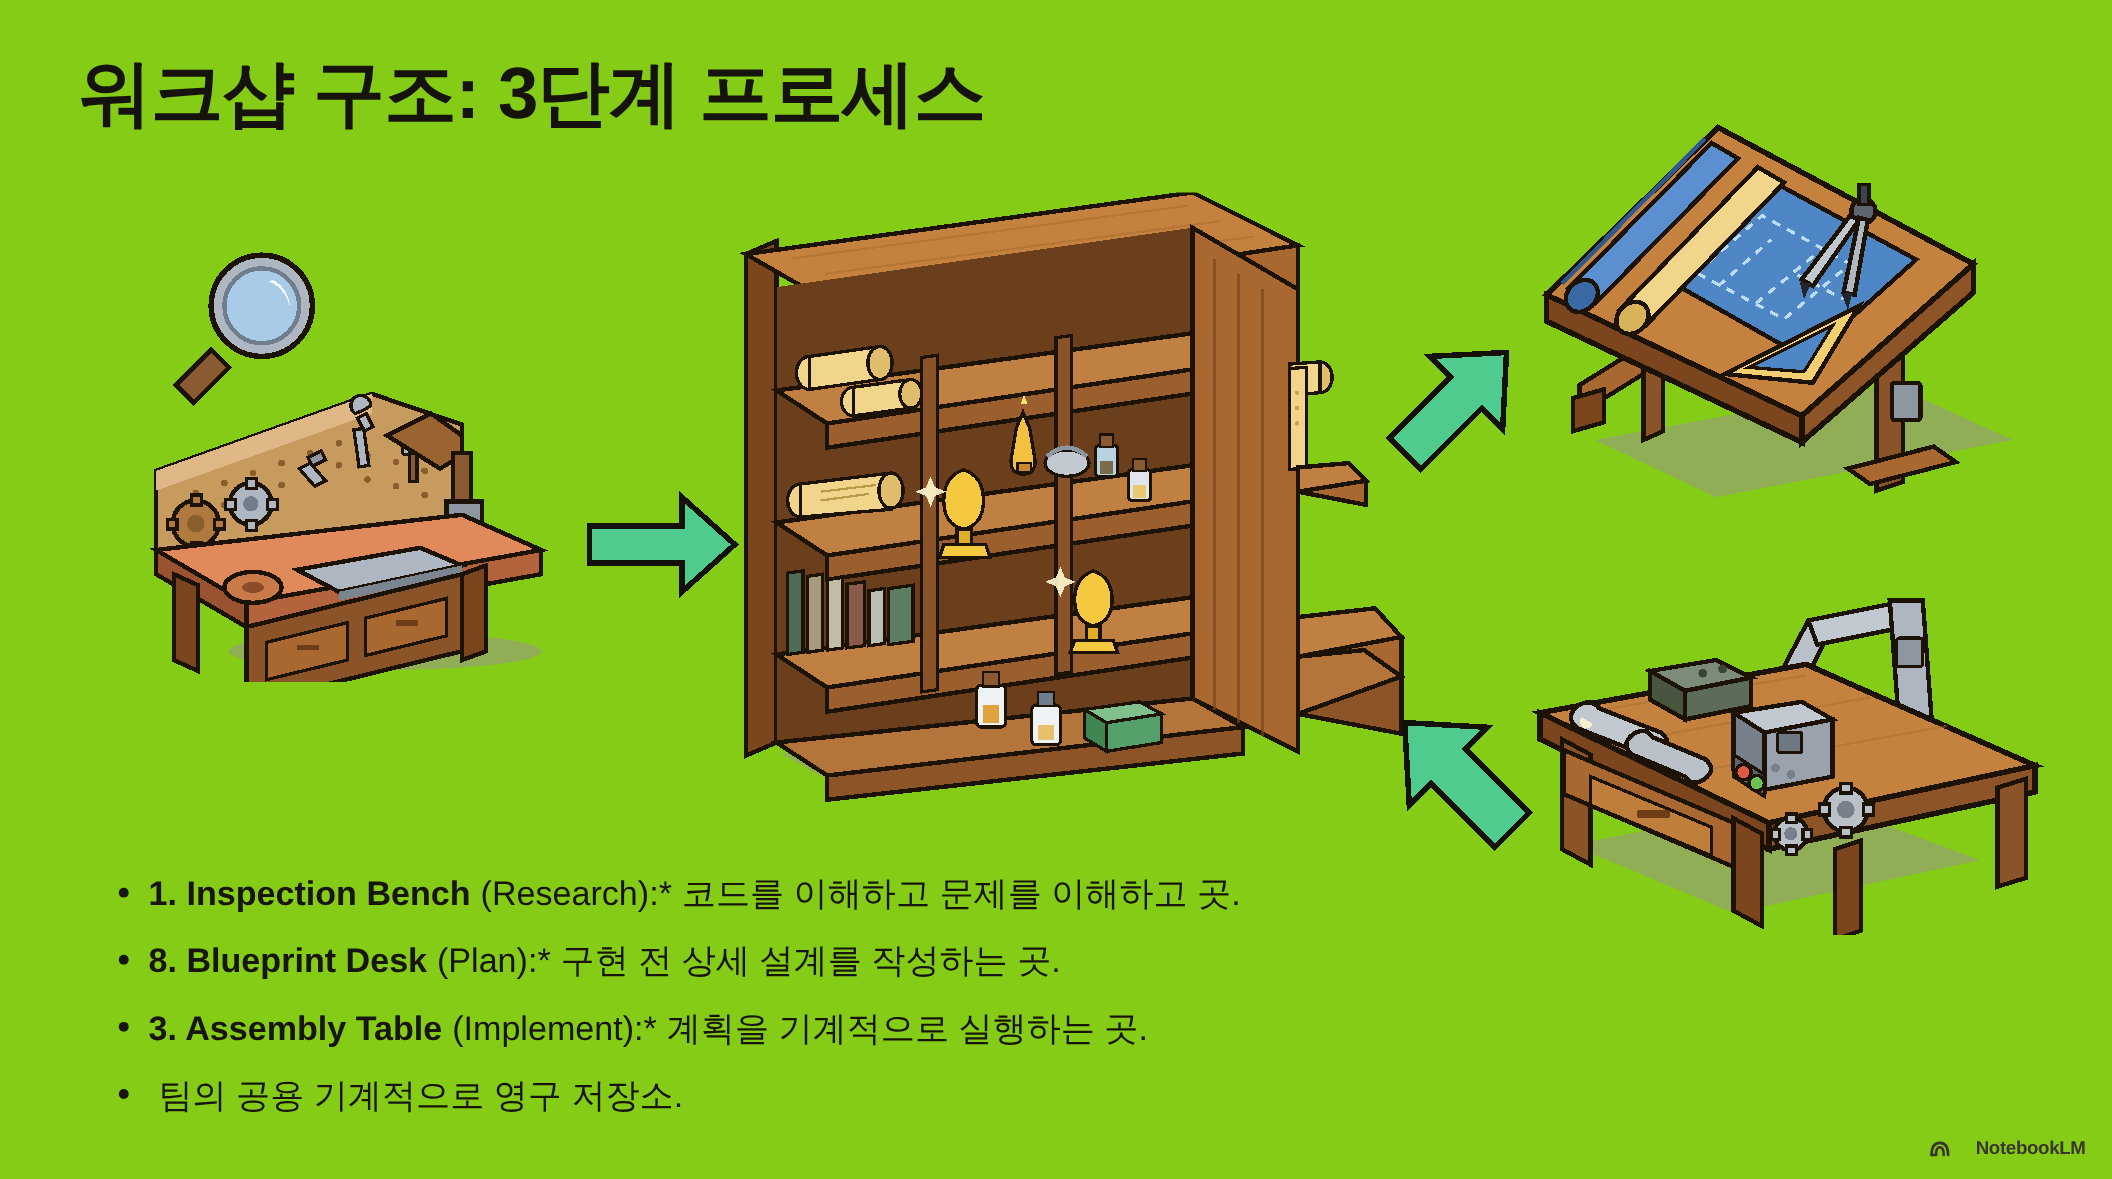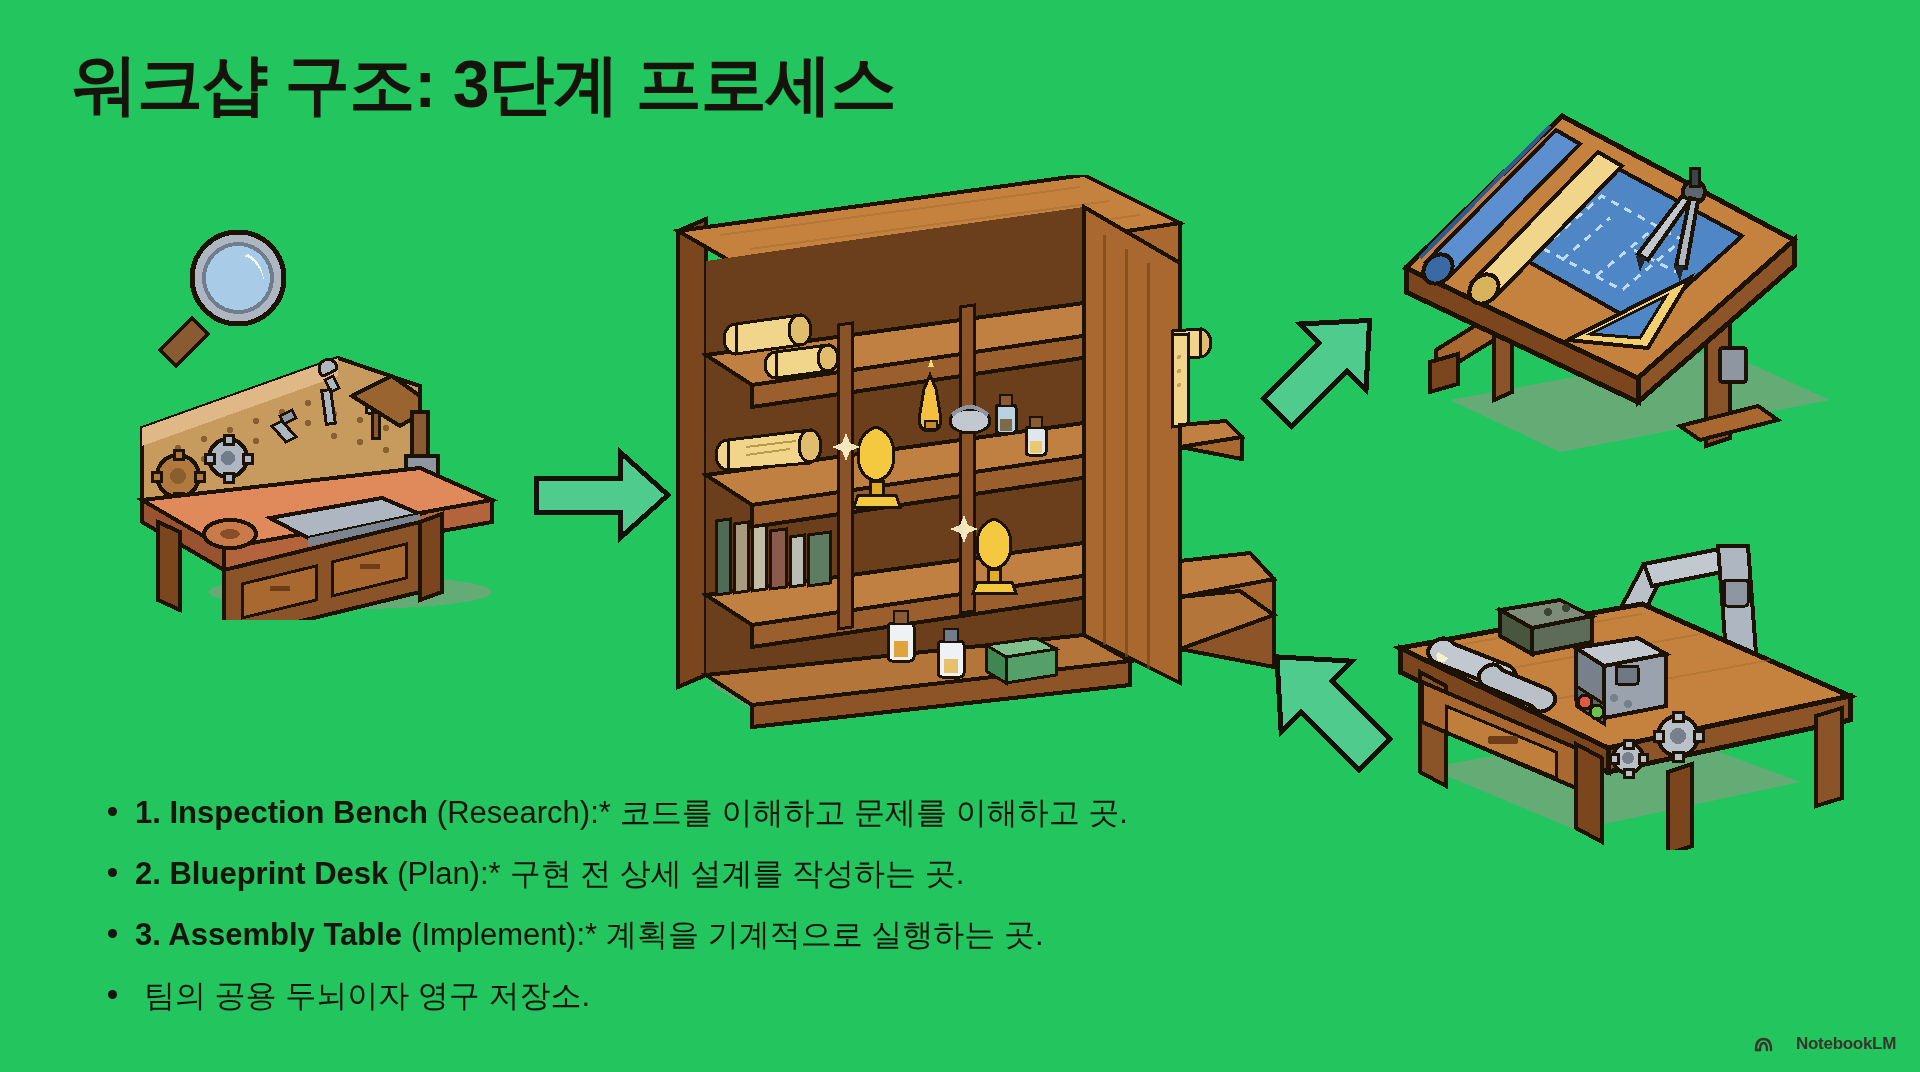--- a/index.html
+++ b/index.html
@@ -4,21 +4,21 @@
 <title>Workshop Structure Infographic</title>
 <style>
   * { margin:0; padding:0; box-sizing:border-box; }
   html,body {
     width:1920px; height:1072px; overflow:hidden;
     background:#f8efcd;
     font-family:"Liberation Sans", sans-serif;
   }
   #canvas {
     position:relative; width:1920px; height:1072px;
-    background:#22c55e;
+    background:#84cc16;
   }
 
   
   #title {
     position:absolute; left:72px; top:48px;
     font-size:66px; font-weight:bold; color:#16130d;
     letter-spacing:-1px; white-space:nowrap;
     line-height:1.1;
   }
 
@@ -491,40 +491,40 @@
       <span class="bullet-dot"></span>
       <span class="b-strong">1. Inspection Bench</span>
       <span class="sp"></span>
       <span class="b-reg">(Research):*</span>
       <span class="sp"></span>
       <span class="b-reg">코드를 이해하고 문제를 이해하고 곳.</span>
     </div>
 
     <div class="bullet-row">
       <span class="bullet-dot"></span>
-      <span class="b-strong">2. Blueprint Desk</span>
+      <span class="b-strong">8. Blueprint Desk</span>
       <span class="sp"></span>
       <span class="b-reg">(Plan):*</span>
       <span class="sp"></span>
       <span class="b-reg">구현 전 상세 설계를 작성하는 곳.</span>
     </div>
 
     <div class="bullet-row">
       <span class="bullet-dot"></span>
       <span class="b-strong">3. Assembly Table</span>
       <span class="sp"></span>
       <span class="b-reg">(Implement):*</span>
       <span class="sp"></span>
       <span class="b-reg">계획을 기계적으로 실행하는 곳.</span>
     </div>
 
     <div class="bullet-row">
       <span class="bullet-dot"></span>
       <span class="sp"></span>
-      <span class="b-reg">팀의 공용 두뇌이자 영구 저장소.</span>
+      <span class="b-reg">팀의 공용 기계적으로 영구 저장소.</span>
     </div>
 
   </div>
 
   <div id="watermark">
     <span style="display:inline-block;line-height:0;">
       <svg width="19" height="16" viewBox="0 0 19 16">
         <path d="M2 14 Q2 3 9.5 3 Q17 3 17 14" fill="none" stroke="#3a342a" stroke-width="2.4" stroke-linecap="round"></path>
         <path d="M6 14 Q6 7 9.5 7 Q13 7 13 14" fill="none" stroke="#3a342a" stroke-width="2.4" stroke-linecap="round"></path>
         <path d="M2 14 L6 14" stroke="#3a342a" stroke-width="2.4" stroke-linecap="round"></path>

